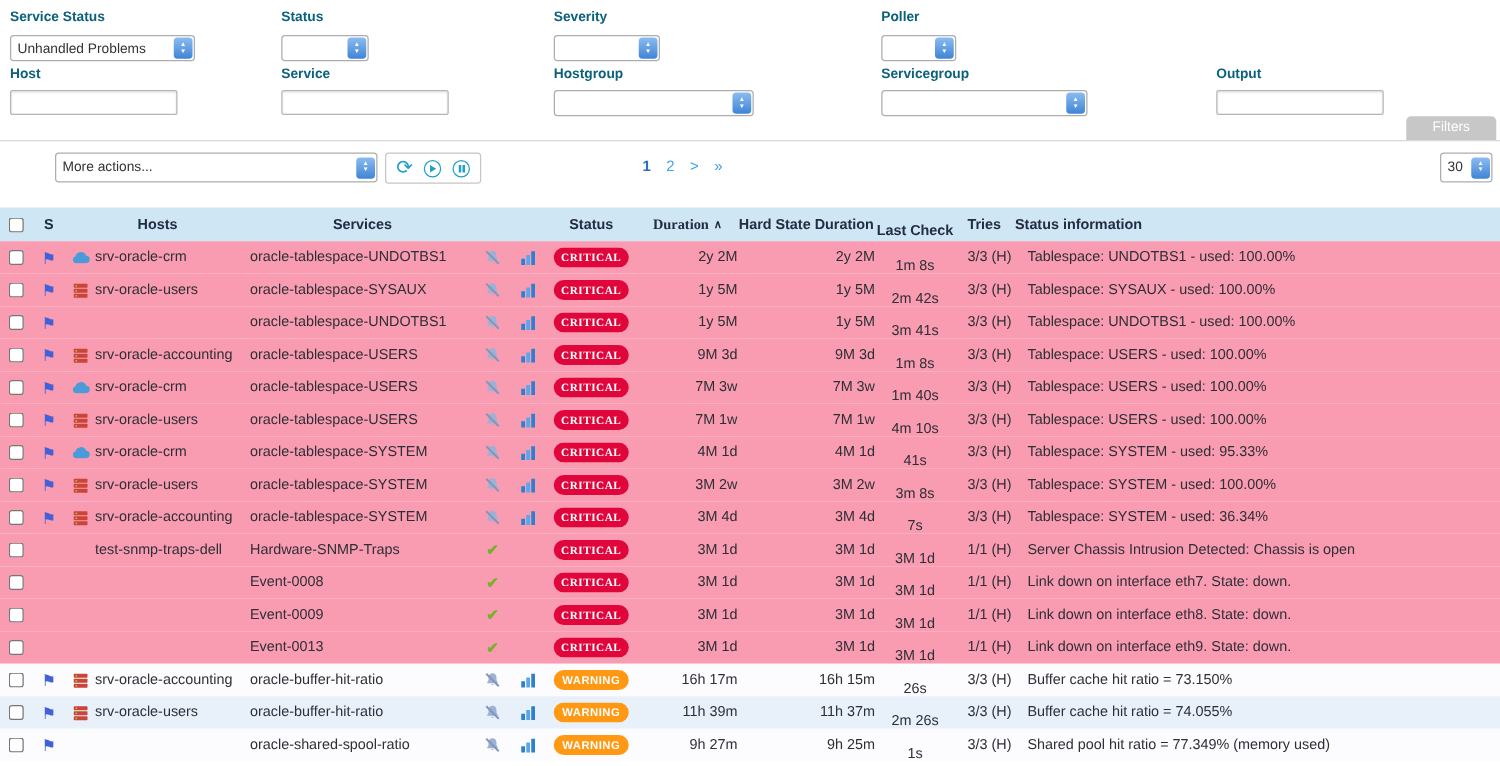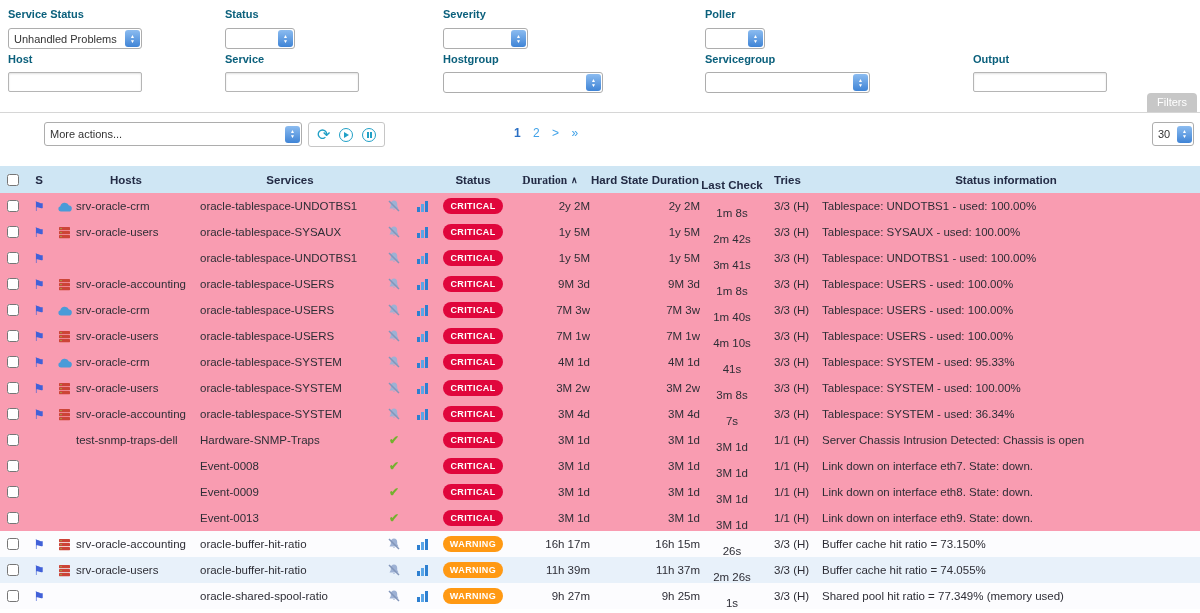--- a/index.html
+++ b/index.html
@@ -23,21 +23,21 @@
     display:flex; flex-direction:column; align-items:center; justify-content:center;
     font-size:5px; line-height:5px;
   }
   .finput {
     position:absolute; height:20px; border:1px solid #b5b5b5; border-radius:2px;
     box-shadow:inset 0 1px 2px rgba(0,0,0,.12); font-size:11px; padding:0 5px;
     font-family:"Liberation Sans", sans-serif;
   }
   .filters-btn {
     position:absolute; right:3px; bottom:0; background:#c7c7c7; color:#fff;
-    font-size:11px; padding:3px 10px 4px; border-radius:4px 4px 0 0; cursor:pointer;
+    font-size:11px; padding:3px 21px 4px; border-radius:4px 4px 0 0; cursor:pointer;
   }
 
   
   .toolbar { position:relative; height:42px;margin-left:36px; }
   .iconbox {
     position:absolute; left:272px; top:9px; height:25px; background:#fff;
     border:1px solid #c6c6c6; border-radius:3px; display:flex; align-items:center;
     padding:0 8px; gap:9px;
   }
   .tb-refresh { color:#21a0c6; font-size:16px; line-height:14px; cursor:pointer; }
@@ -79,45 +79,45 @@
 
   .hc-s    { width:26px; text-align:center; }
   .hc-hosts{ width:148px; text-align:center; }
   .hc-svc  { width:180px; text-align:center; }
   .hc-blank{ width:56px; }
   .hc-status{ width:74px; text-align:center; }
   .hc-dur  { width:80px; text-align:center;font-family:Liberation Serif, serif; }
   .hc-hard { width:110px; text-align:center; }
   .hc-last { width:64px; text-align:center;margin-top:11px; }
   .hc-tries{ width:48px; padding-left:10px; }
-  .hc-info { flex:1; text-align:center; }
+  .hc-info { flex:1; }
   .caret { font-size:9px; margin-left:4px; vertical-align:1px; }
 
   input[type="checkbox"] { width:12px; height:12px; margin:0; }
   .flag { color:#4161d8; font-size:13px; cursor:pointer; }
   .check { color:#74b12e; font-weight:bold; font-size:12px; }
   .ic { display:inline-block; line-height:0; vertical-align:middle; }
 
   .badge {
     display:inline-block; min-width:60px; padding:3px 6px; border-radius:10px;
     color:#fff; font-size:9px; font-weight:bold; letter-spacing:.4px; text-align:center;
   }
-  .b-crit { background:#e0063c; }
+  .b-crit { background:#e0063c;font-family:Liberation Serif, serif; }
   .b-warn { background:#ff9913; }
 </style>
 </head>
 <body>
 
 <div class="filter-area">
   <span class="flabel" style="left:8px;top:8px">Service Status</span>
   <span class="flabel" style="left:225px;top:8px">Status</span>
   <span class="flabel" style="left:443px;top:8px">Severity</span>
   <span class="flabel" style="left:705px;top:8px">Poller</span>
 
-  <div class="fselect" style="left:8px;top:28px;width:134px">
+  <div class="fselect" style="left:8px;top:28px;width:148px">
     <span class="val">Unhandled Problems</span>
     <span class="arrows">
         <span>▲</span>
         <span>▼</span>
       </span>
   </div>
   <div class="fselect" style="left:225px;top:28px;width:70px">
     <span class="val"></span>
     <span class="arrows">
         <span>▲</span>

